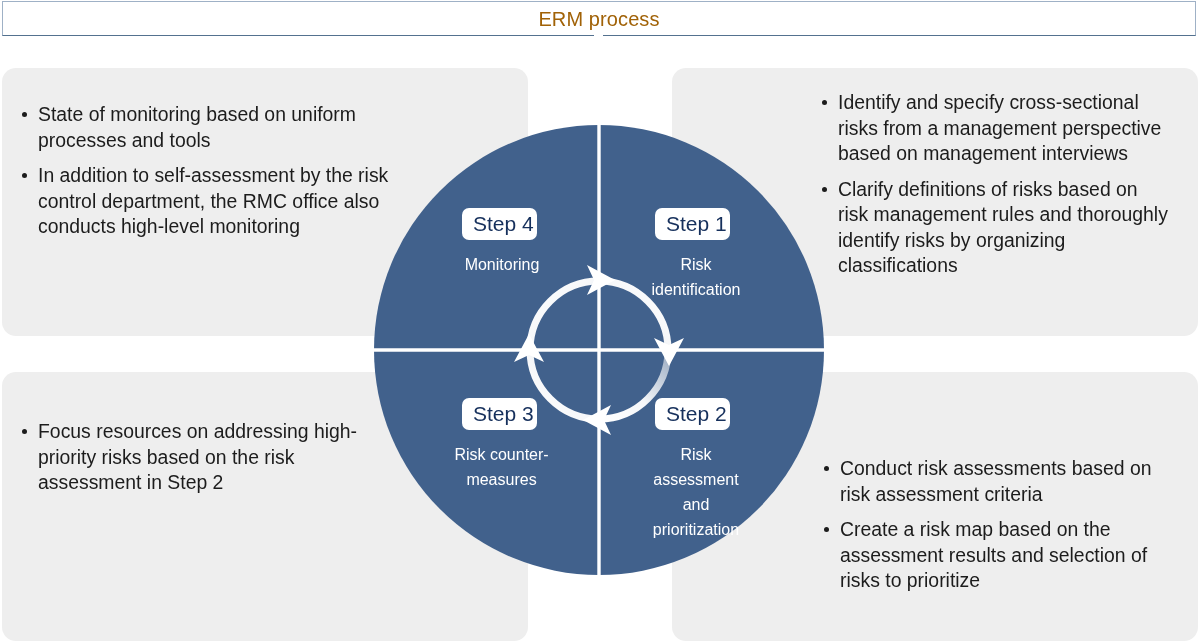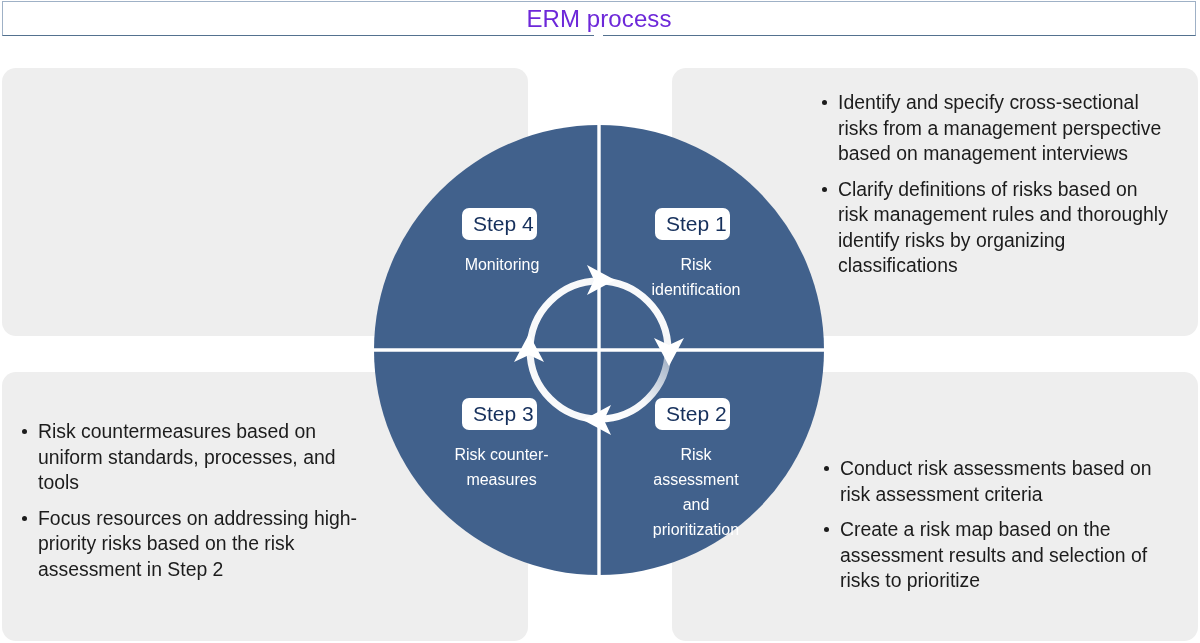--- a/index.html
+++ b/index.html
@@ -27,22 +27,22 @@
     height: 35px;
     border: 1px solid #9fb1c6;
     border-bottom: 1.5px solid #53718f;
     box-sizing: border-box;
     background: #ffffff;
     display: flex;
     align-items: center;
     justify-content: center;
   }
   #header-title {
-    font-size: 24px;
-    color: #6d28d9;
+    font-size: 20px;
+    color: #a16207;
     letter-spacing: 0.1px;
     line-height: 1;
   }
   
   #header-notch {
     position: absolute;
     left: 594px;
     top: 33px;
     width: 9px;
     height: 5px;
@@ -143,28 +143,31 @@
   <div id="header-bar">
     <div id="header-title">ERM process</div>
   </div>
   <div id="header-notch"></div>
 
   <div class="panel" id="panel-top-left"></div>
   <div class="panel" id="panel-top-right"></div>
   <div class="panel" id="panel-bottom-left"></div>
   <div class="panel" id="panel-bottom-right"></div>
 
+  <ul class="bullet-list" id="list-top-left">
+    <li>State of monitoring based on uniform processes and tools</li>
+    <li>In addition to self-assessment by the risk control department, the RMC office also conducts high-level monitoring</li>
+  </ul>
 
   <ul class="bullet-list" id="list-top-right">
     <li>Identify and specify cross-sectional risks from a management perspective based on management interviews</li>
     <li>Clarify definitions of risks based on risk management rules and thoroughly identify risks by organizing classifications</li>
   </ul>
 
   <ul class="bullet-list" id="list-bottom-left">
-    <li>Risk countermeasures based on uniform standards, processes, and tools</li>
     <li>Focus resources on addressing high-priority risks based on the risk assessment in Step 2</li>
   </ul>
 
   <ul class="bullet-list" id="list-bottom-right">
     <li>Conduct risk assessments based on risk assessment criteria</li>
     <li>Create a risk map based on the assessment results and selection of risks to prioritize</li>
   </ul>
 
   <div id="circle-wrap">
     <svg id="circle-svg" width="450" height="450" viewBox="0 0 450 450">

